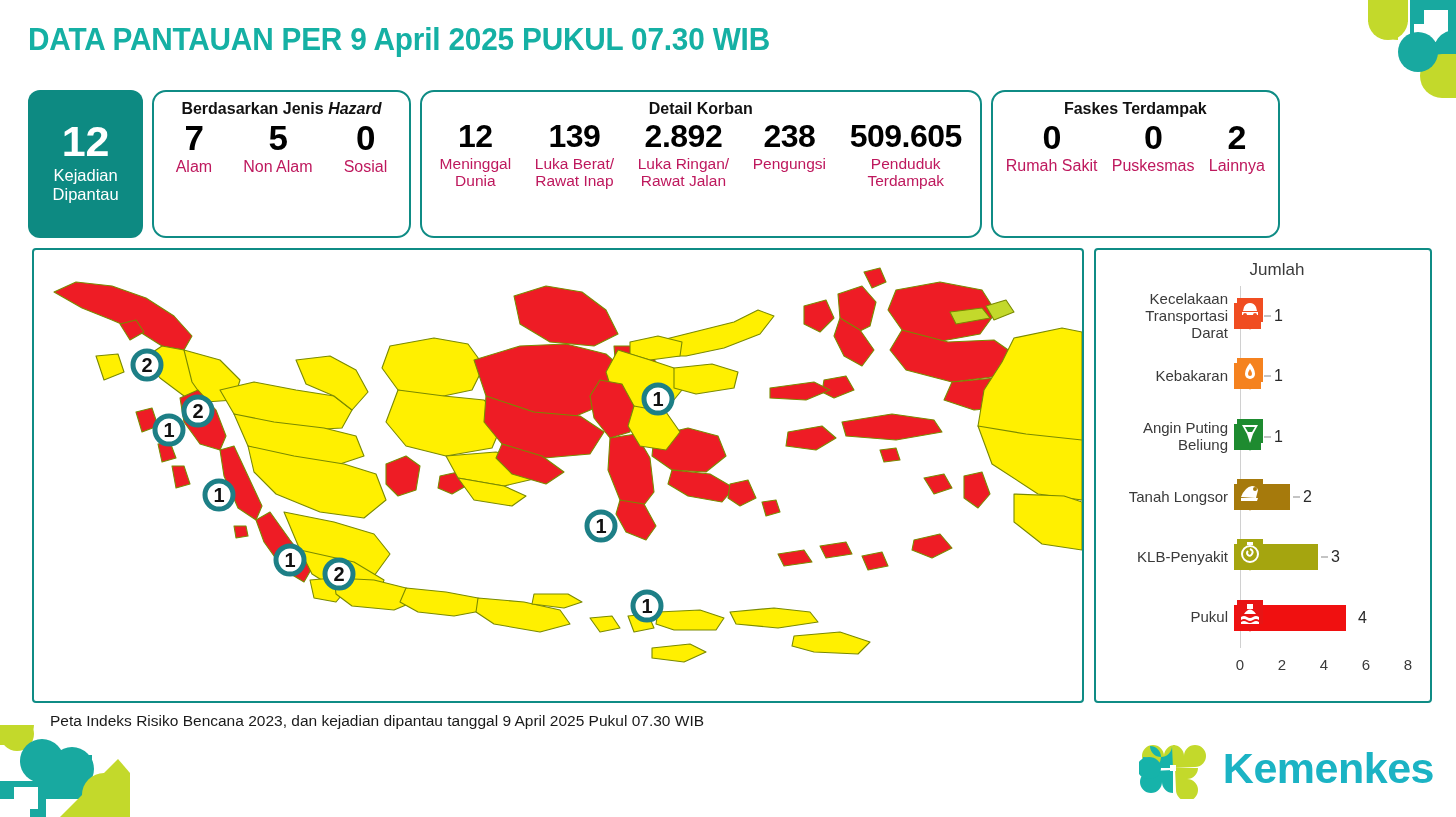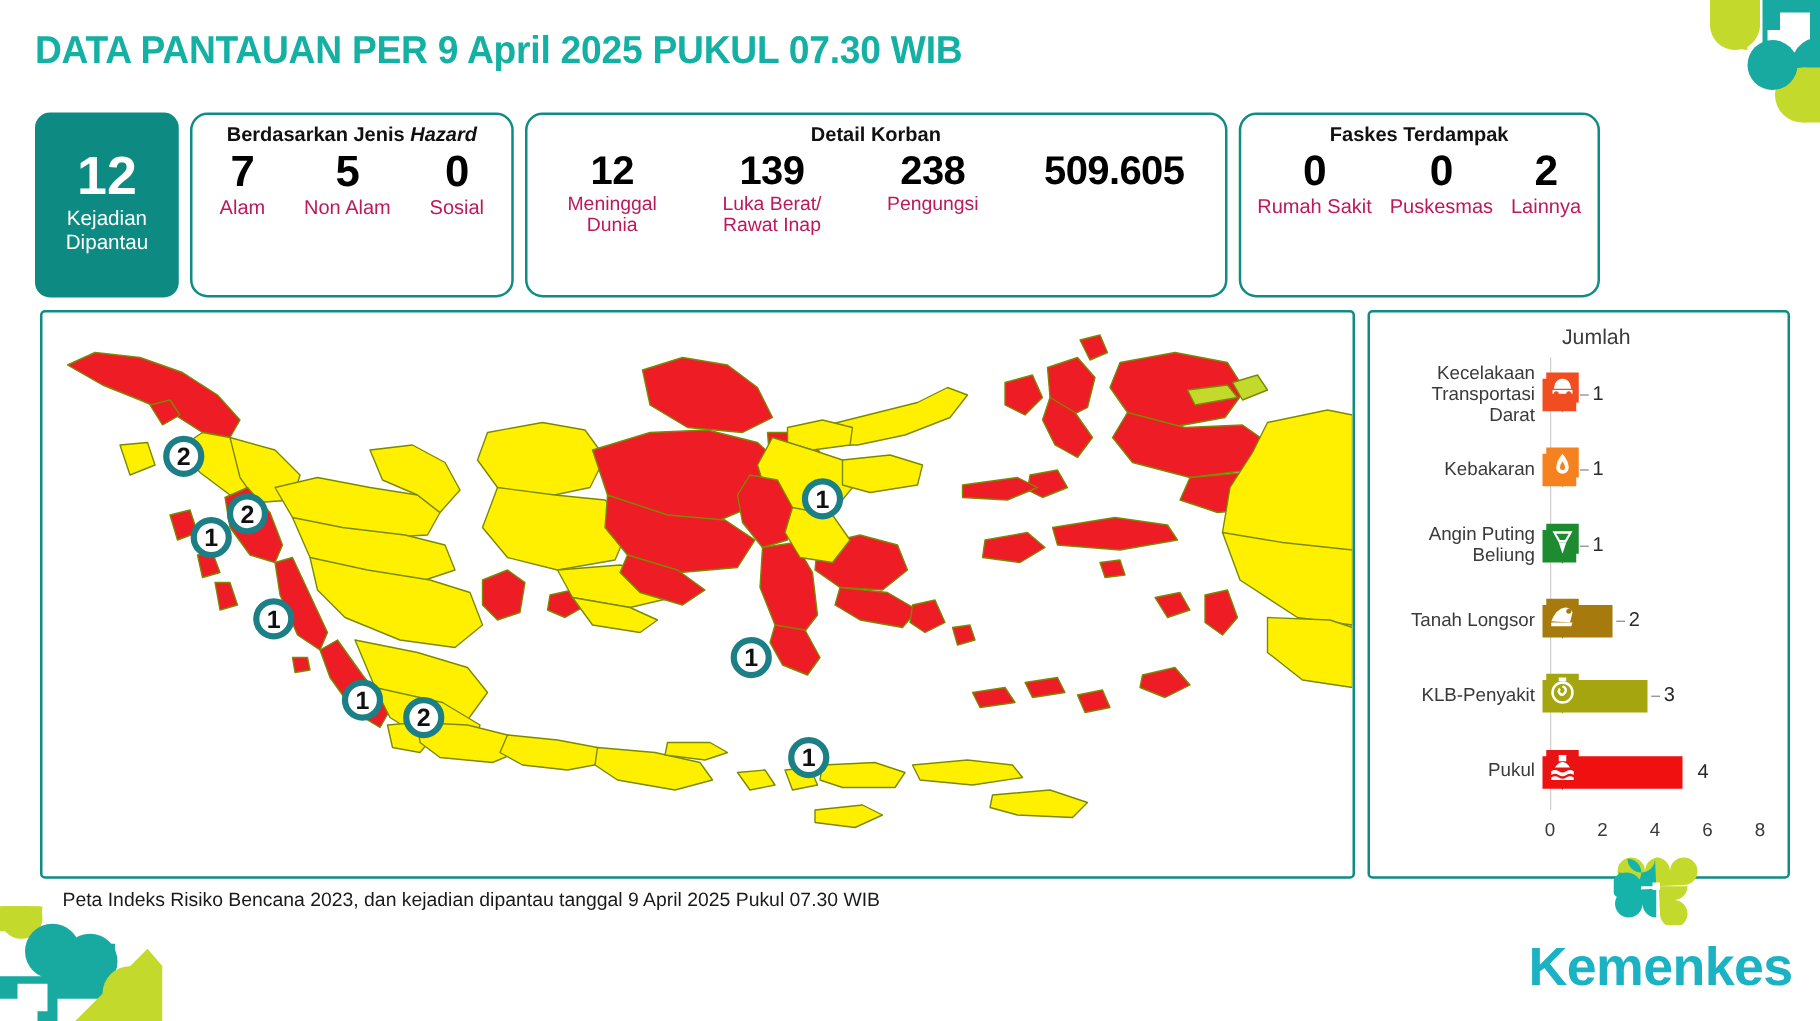--- a/index.html
+++ b/index.html
@@ -219,21 +219,20 @@
     white-space: nowrap;
   }
 
   
   .brand {
     position: absolute;
     right: 22px; bottom: 18px;
     display: flex;
     align-items: center;
     gap: 10px;
-    flex-direction: column;
   }
   .brand-mark { width: 74px; height: 62px; }
   .brand-text {
     font-size: 43px;
     font-weight: bold;
     color: #1BB3C4;
     letter-spacing: -0.5px;
   }
 </style>
 </head>
@@ -305,25 +304,32 @@
         <div class="num">12</div>
         <div class="lbl">Meninggal
 Dunia</div>
       </div>
       <div class="stat">
         <div class="num">139</div>
         <div class="lbl">Luka Berat/
 Rawat Inap</div>
       </div>
       <div class="stat">
+        <div class="num">2.892</div>
+        <div class="lbl">Luka Ringan/
+Rawat Jalan</div>
+      </div>
+      <div class="stat">
         <div class="num">238</div>
         <div class="lbl">Pengungsi</div>
       </div>
       <div class="stat">
         <div class="num">509.605</div>
+        <div class="lbl">Penduduk
+Terdampak</div>
       </div>
     </div>
   </div>
 
   <div class="card card-faskes">
     <div class="card-title">Faskes Terdampak</div>
     <div class="stat-strip">
       <div class="stat">
         <div class="num">0</div>
         <div class="lbl">Rumah Sakit</div>

